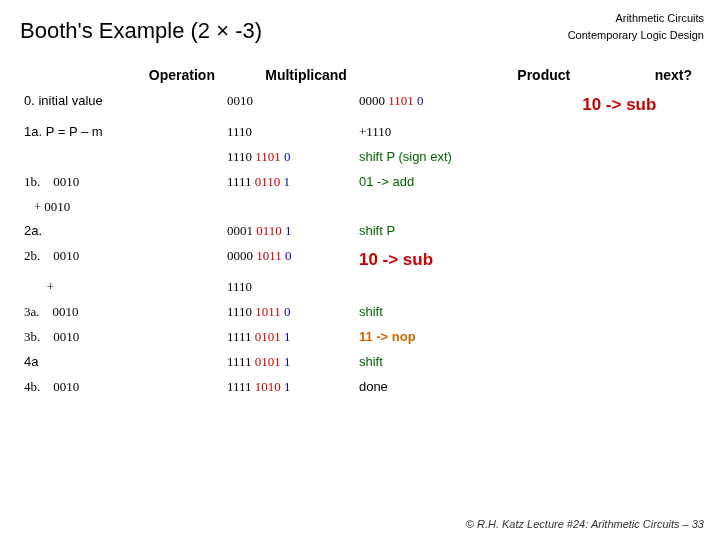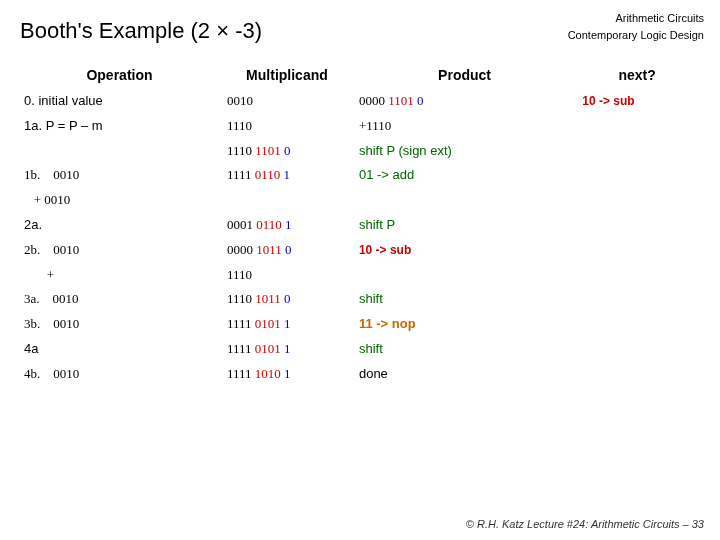--- a/index.html
+++ b/index.html
@@ -41,21 +41,21 @@
     }
 
     table {
       width: 100%;
       border-collapse: collapse;
       font-size: 13px;
     }
 
     thead tr th {
       font-weight: bold;
-      text-align: center;
+      text-align: right;
       padding: 2px 8px 6px 4px;
       font-size: 14px;
     }
 
     tbody tr td {
       padding: 2px 4px;
       vertical-align: top;
       line-height: 1.6;
     }
 
@@ -72,21 +72,21 @@
       bottom: 10px;
       right: 16px;
       font-size: 11px;
       color: #333;
       font-style: italic;
     }
 
     .mono {
       font-family: Liberation Serif, serif;
     }
-    .shift10sub { color: #cc0000; font-weight: bold; font-size: 12px; margin-top: 20px; }
+    .shift10sub { color: #cc0000; font-weight: bold; font-size: 17px; margin-top: 20px; }
   </style>
 </head>
 <body>
 
 <div class="top-right">
   <div>Arithmetic Circuits</div>
   <div>Contemporary Logic Design</div>
 </div>
 
 <div class="main-title">Booth's Example (2 × -3)</div>

